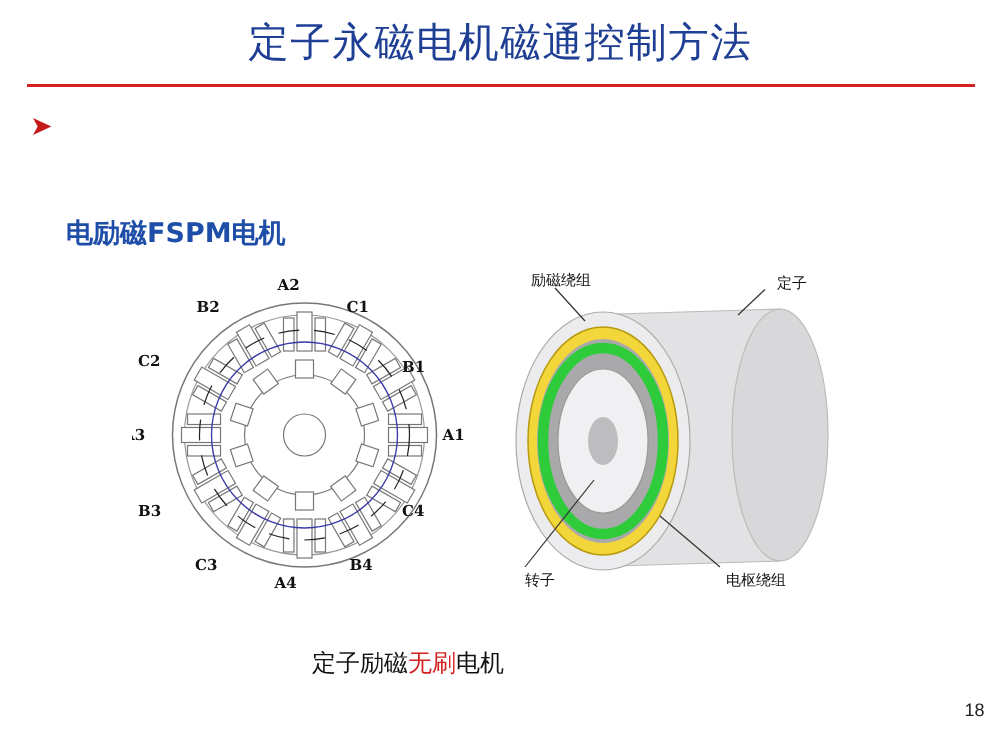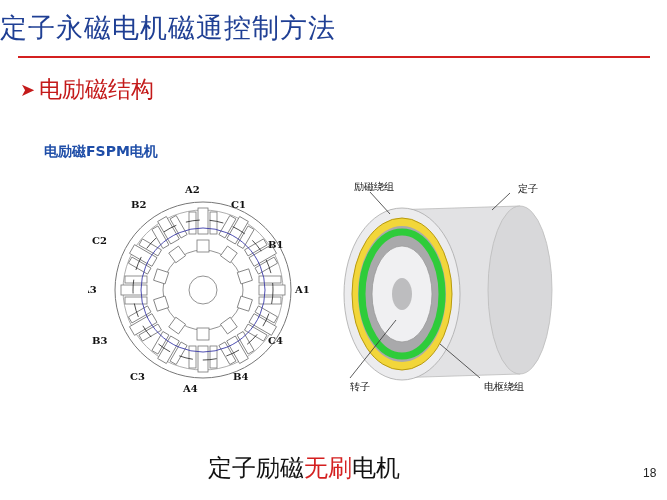--- a/index.html
+++ b/index.html
@@ -1,38 +1,37 @@
 <!DOCTYPE html>
 <html><head>
 <meta charset="utf-8">
 <style>
   html,body{margin:0;padding:0;background:#fff;}
   body{width:667px;height:500px;position:relative;overflow:hidden;font-family:"DejaVu Sans",sans-serif;}
-  .title{position:absolute;top:10px;left:0;width:667px;text-align:left;font-size:27px;color:#1f3f94;letter-spacing:1px;}
+  .title{position:absolute;top:10px;left:0;width:667px;text-align:center;font-size:27px;color:#1f3f94;letter-spacing:1px;}
   .rule{position:absolute;top:56px;left:18px;width:632px;height:2px;background:#d42020;}
   .bullet{position:absolute;top:74px;left:20px;font-size:23px;color:#c41a1a;display:flex;align-items:center;}
   .bullet .arrow{font-size:18px;margin-right:4px;color:#c41a1a;}
-  .subtitle{position:absolute;top:143px;left:44px;font-size:14px;color:#1f4ea8;font-weight:bold;}
+  .subtitle{position:absolute;top:143px;left:44px;font-size:18px;color:#1f4ea8;font-weight:bold;}
   .diagram-left{position:absolute;left:88px;top:182px;width:230px;height:212px;}
   .diagram-right{position:absolute;left:330px;top:178px;width:240px;height:222px;}
   .lbl{font-family:"DejaVu Serif",serif;font-weight:bold;font-size:10px;fill:#111;}
   .clbl{font-size:10px;fill:#111;font-family:"DejaVu Sans",sans-serif;}
-  .caption{position:absolute;top:432px;left:208px;font-size:24px;color:#111;margin-top:20px;}
+  .caption{position:absolute;top:432px;left:208px;font-size:16px;color:#111;}
   .caption .red{color:#d42020;}
   .page{position:absolute;top:466px;left:643px;font-size:12px;color:#222;font-family:"Liberation Sans",sans-serif;}
 </style>
 </head>
 <body>
 
 <div class="title">定子永磁电机磁通控制方法</div>
 <div class="rule"></div>
 
 <div class="bullet">
   <span class="arrow">➤</span>
-  <span>电励磁结构</span>
 </div>
 
 <div class="subtitle">电励磁FSPM电机</div>
 
 <svg class="diagram-left" viewBox="0 0 230 212">
   <g transform="translate(115,108)">
     <circle r="88" fill="none" stroke="#777" stroke-width="1"></circle>
     <circle r="80" fill="none" stroke="#999" stroke-width="0.8"></circle>
 
     <g stroke="#777" fill="#fff" stroke-width="0.8">

